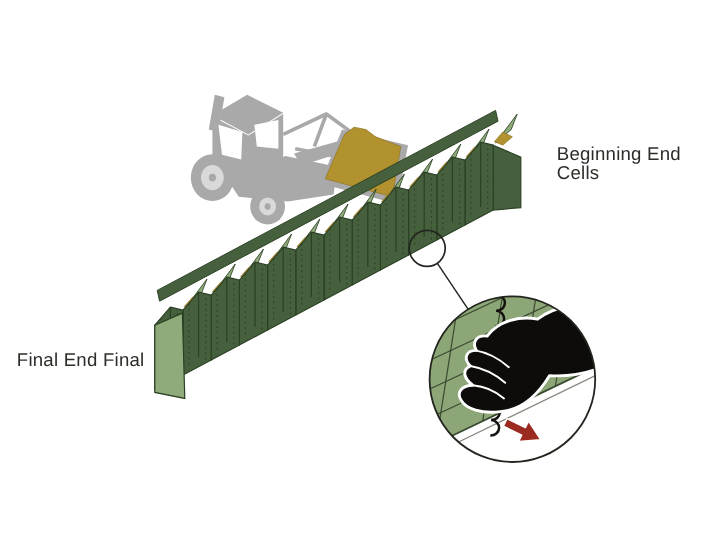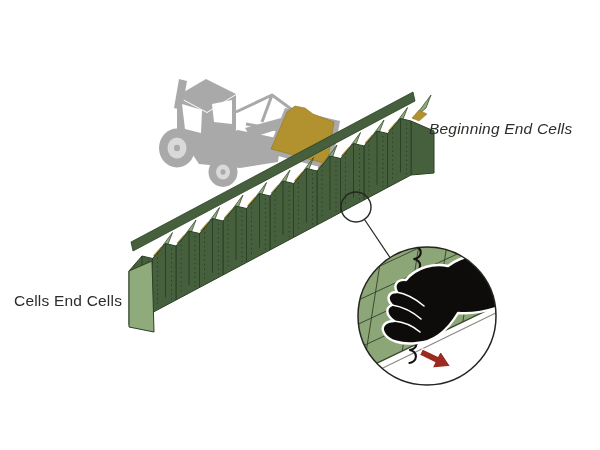--- a/index.html
+++ b/index.html
@@ -5,21 +5,21 @@
   html,body{margin:0;padding:0;background:#fff;}
   #canvas{
     position:relative;width:600px;height:450px;background:#fff;overflow:hidden;
     font-family:"Liberation Sans", sans-serif;
   }
   #scene{position:absolute;left:0;top:0;}
   .label{
     position:absolute;color:var(--c-text,#2b2e28);
     font-size:15.5px;letter-spacing:.2px;line-height:15.5px;
   }
-  .label.beginning{left:429px;top:121px;font-style:italic;}
+  .label.beginning{left:464px;top:121px;}
   .label.final{left:14px;top:293px;}
   .label.pulling{left:272px;top:320px;font-size:14.5px;white-space:pre-line;}
   
   .wall{fill:var(--c-dark_green,#46603d);stroke:var(--c-outline_green,#2b4024);stroke-width:1;stroke-linejoin:round;}
   .tri{fill:var(--c-light_green,#8fab7b);stroke:var(--c-outline_green,#2b4024);stroke-width:.7;stroke-linejoin:round;}
   .gold{fill:var(--c-gold,#b2922f);stroke:#86702a;stroke-width:.5;}
   .seam{stroke:var(--c-outline_green,#2b4024);stroke-width:1;}
   .seam.dotted{stroke-width:.9;stroke-dasharray:1.5 3;}
   .endface-light{fill:var(--c-light_green,#8fab7b);stroke:var(--c-outline_green,#2b4024);stroke-width:1;}
   .endface-dark{fill:var(--c-dark_green,#46603d);stroke:var(--c-outline_green,#2b4024);stroke-width:1;}
@@ -203,14 +203,14 @@
         <path class="finger-gap" d="M396,292 C408,294 416,299 424,306 M392,305 C404,307 413,312 421,319 M394,321 C405,322 413,326 420,332"></path>
         <g transform="translate(421,352) rotate(26)">
           <polygon class="arrow" points="0,-3.5 17,-3.5 17,-9.5 33,0 17,9.5 17,3.5 0,3.5"></polygon>
         </g>
       </g>
       <circle class="ink" cx="427" cy="316" r="69" stroke-width="1.5"></circle>
     </g>
   </svg>
 
   <div class="label beginning">Beginning End Cells</div>
-  <div class="label final">Cells End Cells</div>
+  <div class="label final">Final End Final</div>
 </div>
 
 </body></html>

